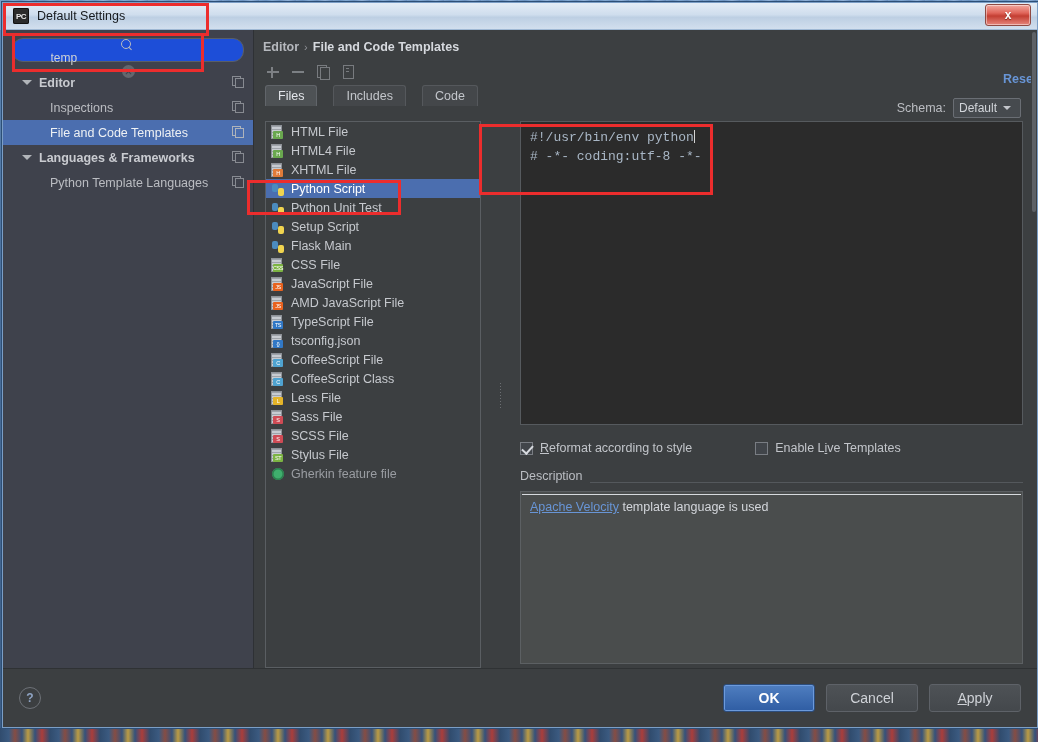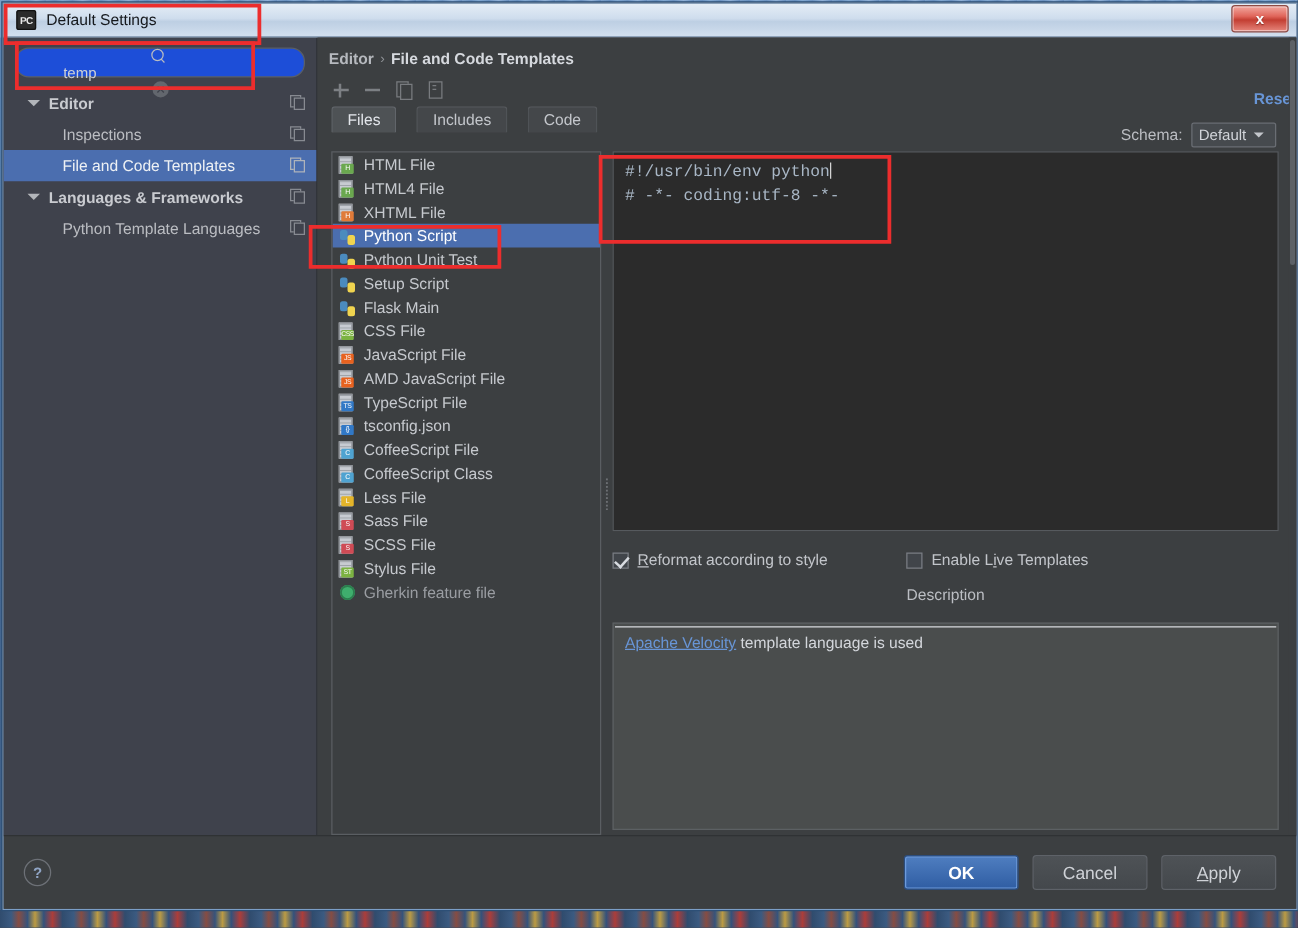--- a/index.html
+++ b/index.html
@@ -98,21 +98,21 @@
   .mt.page i.b{left:4px;top:2px;width:8px;height:11px;background:#3c3f41;}
   .mt.page2 i{position:absolute;border:1.2px solid #b0b3b8;left:2px;top:0;width:9px;height:12px;}
   .mt.page2 b{position:absolute;left:5px;top:3px;width:3px;height:1.2px;background:#b0b3b8;box-shadow:0 3px 0 #b0b3b8;}
 
   .tabs{height:22px;display:flex;align-items:flex-end;padding-left:11px;position:relative;z-index:2;}
   .tab{height:20px;padding:0 12px;display:flex;align-items:center;font-size:12.5px;color:#c3c6cb;
     border:1px solid #55585c;border-bottom:none;border-radius:3px 3px 0 0;background:#44474a;
     margin-right:16px;cursor:pointer;}
   .tab.active{background:#4e5255;color:#e2e5ea;border-color:#61656a;}
 
-  .panes{flex:1;display:flex;min-height:0;padding:15px 14px 0 11px;gap:0;}
+  .panes{flex:1;display:flex;min-height:0;padding:15px 14px 0 11px;gap:15px;}
 
   
   .filelist{width:214px;flex:0 0 214px;background:#3c3f41;border:1px solid #5a5e62;
     overflow:hidden;position:relative;}
   .frow{height:19px;display:flex;align-items:center;padding-left:5px;cursor:pointer;}
   .frow.sel{background:#4b6eaf;}
   .fico{width:13px;height:14px;flex:0 0 13px;margin-right:7px;position:relative;}
   .fico .sheet{position:absolute;left:0;top:0;width:11px;height:14px;background:#c7cbd1;
     border:1px solid #8e9298;box-sizing:border-box;
     background-image:linear-gradient(#9ea3a9 1px,transparent 1px);background-size:100% 3px;}
@@ -144,21 +144,21 @@
   .checkrow{height:30px;display:flex;align-items:center;padding-top:8px;}
   .cb{display:flex;align-items:center;cursor:pointer;}
   .cbox{width:13px;height:13px;border:1px solid #797d83;background:#41454a;margin-right:7px;
     position:relative;box-sizing:border-box;}
   .cbox.on::after{content:"";position:absolute;left:3px;top:0px;width:5px;height:9px;
     border:solid #d8dbe0;border-width:0 2px 2px 0;transform:rotate(42deg);}
   .cb-lbl{color:#c2c5ca;font-size:12.5px;}
   .cb-lbl u{text-decoration:underline;}
   .cb2{margin-left:63px;}
 
-  .desc-head{display:flex;align-items:center;gap:7px;padding-top:6px;flex-direction:column;}
+  .desc-head{display:flex;align-items:flex-end;gap:7px;padding-top:6px;}
   .desc-head span{color:#bbbec3;font-size:12.5px;}
   .desc-head i{flex:1;height:1px;background:#54585c;}
   .desc-body{flex:1;margin-top:8px;margin-bottom:4px;background:#4a4d4d;border:1px solid #5c6063;
     padding:8px 9px;color:#d3d6db;font-size:12.5px;position:relative;}
   .desc-body::before{content:"";position:absolute;left:1px;right:1px;top:2px;height:1px;background:#d7dade;}
   .link{color:#6895d6;text-decoration:underline;cursor:pointer;}
 
   
   .vscroll{position:absolute;right:0;top:0;bottom:0;width:6px;background:#3c3f41;}
   .vscroll i{position:absolute;left:1px;top:2px;width:4px;height:180px;background:#5d6166;border-radius:2px;}

